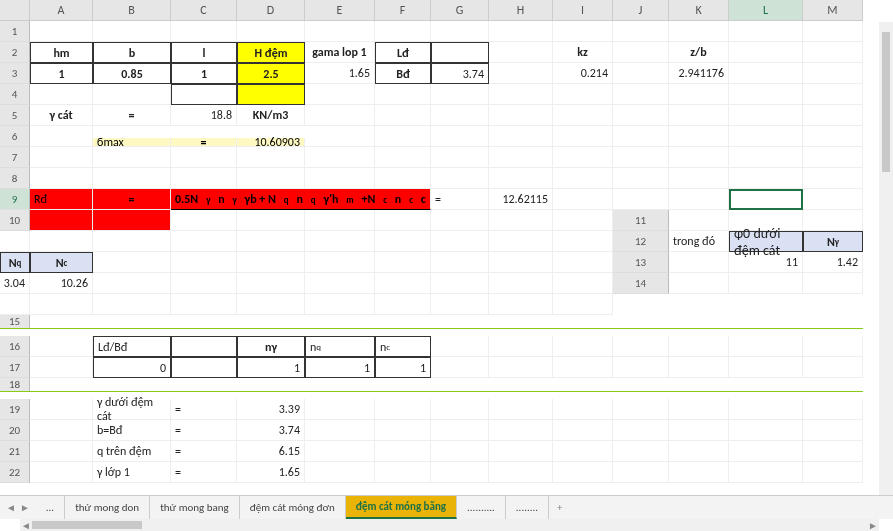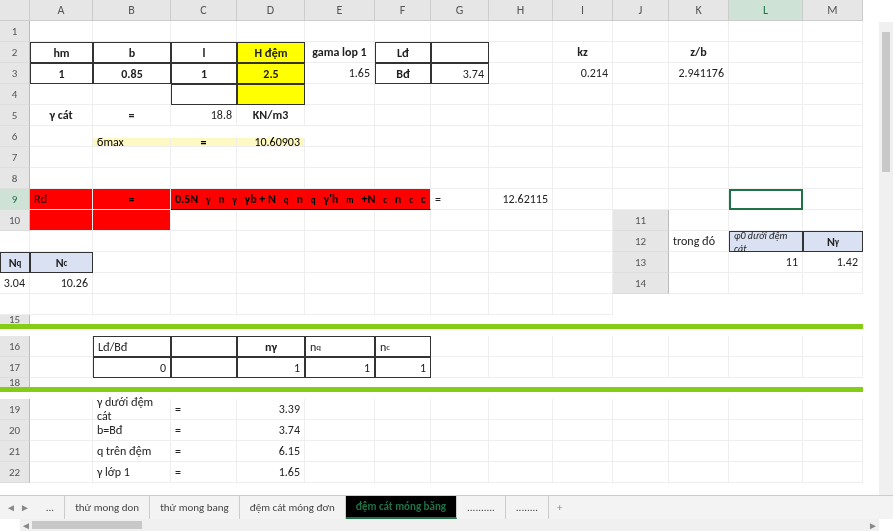--- a/index.html
+++ b/index.html
@@ -76,21 +76,21 @@
 .tabs { display: flex; height: 100%; }
 .tab {
   padding: 0 10px;
   border-right: 1px solid #ccc;
   display: flex;
   align-items: center;
   color: #444;
   cursor: pointer;
 }
 .tab.active {
-  background: #000000;
+  background: #eab308;
   color: #1f7246;
   font-weight: bold;
   border-bottom: 2px solid #1f7246;
 }
 .addtab {
   padding: 0 8px;
   color: #888;
   display: flex;
   align-items: center;
   cursor: pointer;
@@ -130,21 +130,21 @@
 }
 .vscroll .thumb {
   width: 8px;
   height: 140px;
   margin-top: 10px;
   background: #c8c8c8;
 }
 sub { font-size: 9px; vertical-align: sub; }
 .divider {
   height: 14px;
-  border-bottom: 5px solid #84cc16;
+  border-bottom: 1px solid #84cc16;
   grid-column: 1 / -1;
   display: flex;
   align-items: center;
 }
 .divider .rh {
   width: 30px;
   background: #e6e6e6;
   border-right: 1px solid #bbb;
   height: 100%;
   display:flex;align-items:center;justify-content:center;
@@ -323,21 +323,21 @@
     <div class="cell"></div>
     <div class="cell"></div>
     <div class="cell"></div>
     <div class="cell"></div>
     <div class="cell"></div>
     <div class="cell"></div>
     <div class="cell"></div>
 
   <div class="rowhdr">12</div>
   <div class="cell">trong đó</div>
-  <div class="cell bordered ltblue" style="font-size:10px;font-style:italic;">φ0 dưới đệm cát</div>
+  <div class="cell bordered ltblue" style="font-size:14px;">φ0 dưới đệm cát</div>
   <div class="cell bordered ltblue center">N<sub>γ</sub></div>
   <div class="cell bordered ltblue center">N<sub>q</sub></div>
   <div class="cell bordered ltblue center">N<sub>c</sub></div>
   <div class="cell"></div>
     <div class="cell"></div>
     <div class="cell"></div>
     <div class="cell"></div>
     <div class="cell"></div>
     <div class="cell"></div>
     <div class="cell"></div>

